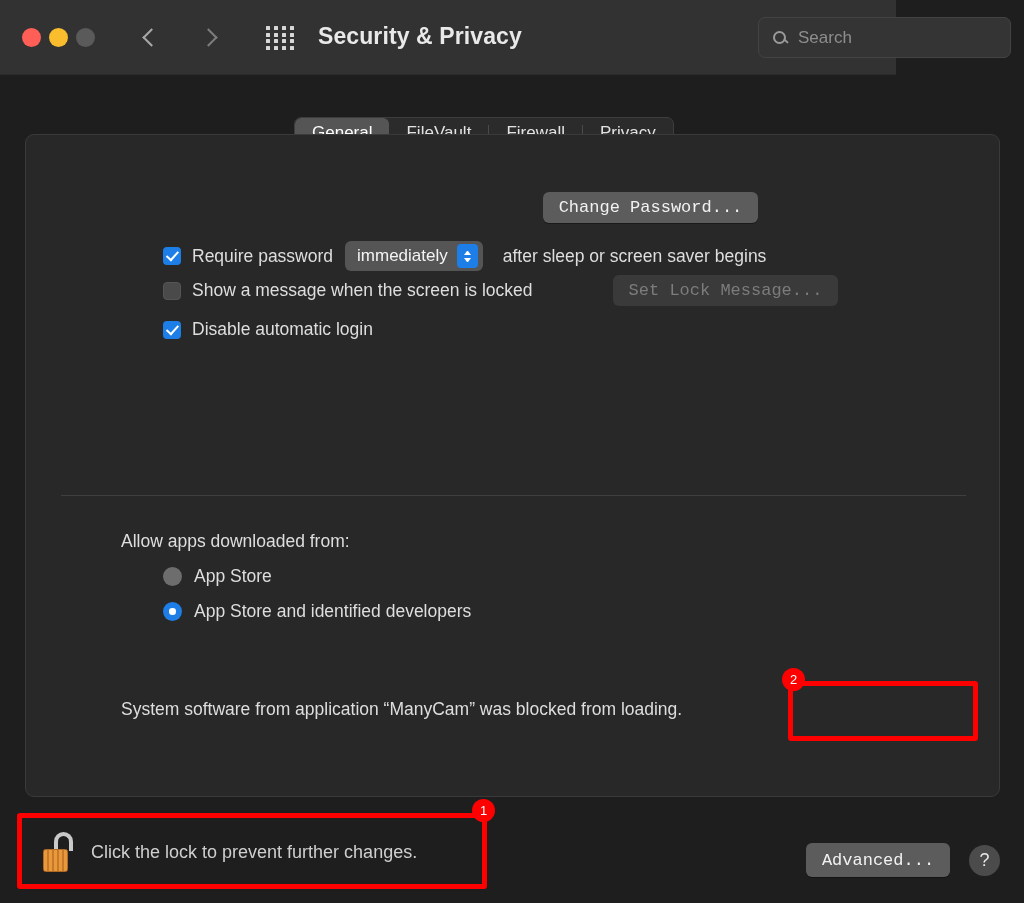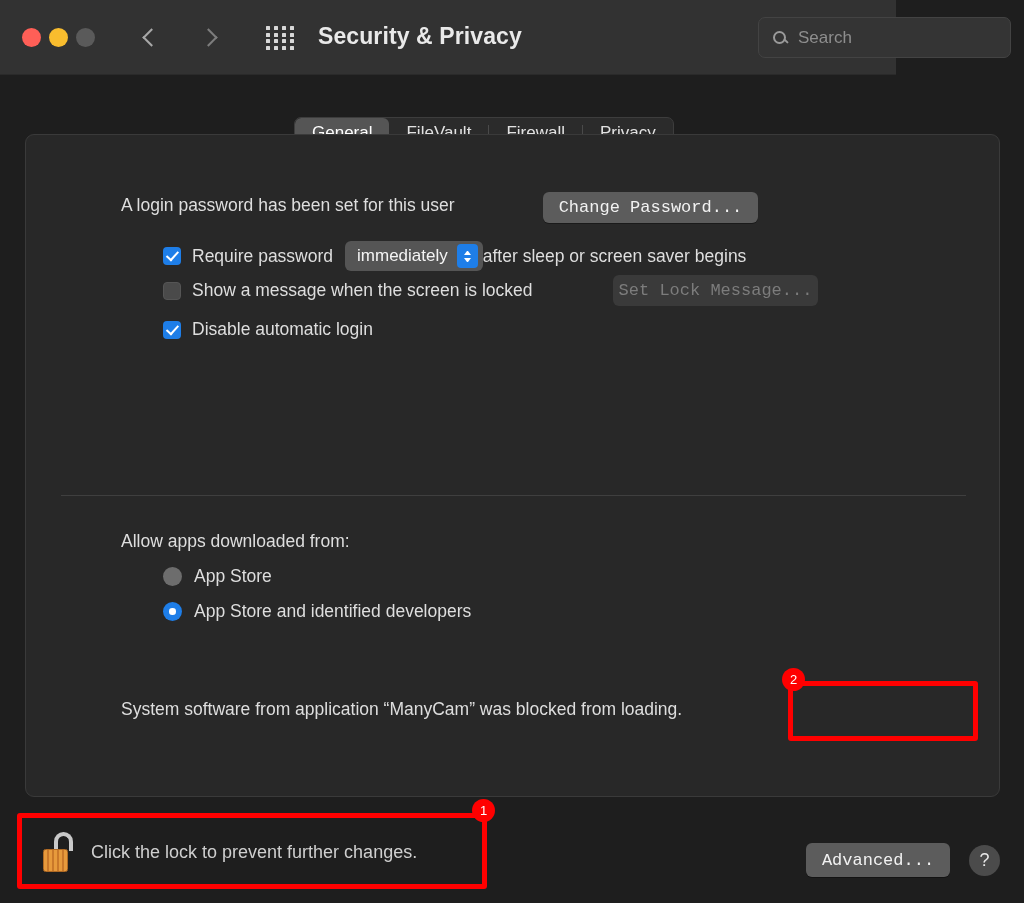--- a/index.html
+++ b/index.html
@@ -84,21 +84,21 @@
 
   .lbl-login { position: absolute; left: 95px; top: 60px; }
   .btn {
     background: #5c5c5c; border: none; border-radius: 6px;
     color: #f2f2f2; font-size: 17px; font-family: Liberation Mono, monospace;
     display: flex; align-items: center; justify-content: center;
     box-shadow: 0 1px 0 rgba(0,0,0,.35);
   }
   .btn.disabled { background: #3a3a3a; color: #7c7c7c; box-shadow: none; }
   .btn-change { position: absolute; left: 517px; top: 57px; width: 215px; height: 31px; }
-  .btn-setlock { position: absolute; left: 587px; top: 140px; width: 205px; height: 31px; }
+  .btn-setlock { position: absolute; left: 587px; top: 140px; width: 225px; height: 31px; }
 
   .check {
     width: 18px; height: 18px; border-radius: 4px; flex: none;
     display: flex; align-items: center; justify-content: center;
   }
   .check.on { background: #1e7ee8; }
   .check.off { background: #4a4a4a; border: 1px solid #555; }
   .check.on::after {
     content: ""; width: 5px; height: 10px;
     border-right: 2.3px solid #fff; border-bottom: 2.3px solid #fff;
@@ -118,21 +118,21 @@
   .popup .pv { color: #f4f4f4; font-size: 17px; }
   .popup .stepper {
     width: 21px; height: 24px; background: #1e7ee8; border-radius: 4px;
     display: flex; flex-direction: column; align-items: center; justify-content: center; gap: 3px;
   }
   .stepper .up, .stepper .dn {
     width: 7px; height: 4px;
   }
   .stepper .up { border-left: 3.5px solid transparent; border-right: 3.5px solid transparent; border-bottom: 4.5px solid #fff; }
   .stepper .dn { border-left: 3.5px solid transparent; border-right: 3.5px solid transparent; border-top: 4.5px solid #fff; }
-  .after-txt { margin-left: 0; color: #dedede; font-size: 17.5px; white-space: nowrap; }
+  .after-txt { margin-left: 20px; color: #dedede; font-size: 17.5px; white-space: nowrap; }
 
   .lbl-allow { position: absolute; left: 95px; top: 396px; }
 
   .radiorow { position: absolute; display: flex; align-items: center; }
   .rr1 { left: 137px; top: 431px; }
   .rr2 { left: 137px; top: 466px; }
   .radio { width: 19px; height: 19px; border-radius: 50%; flex: none; display:flex; align-items:center; justify-content:center; }
   .radio.off { background: #6d6d6d; }
   .radio.on  { background: #1e7ee8; }
   .radio.on::after { content:""; width: 6.5px; height: 6.5px; border-radius: 50%; background: #fff; }
@@ -235,21 +235,20 @@
     <div class="tab active">General</div>
     <div class="tab">FileVault</div>
     <div class="tabsep"></div>
     <div class="tab">Firewall</div>
     <div class="tabsep"></div>
     <div class="tab">Privacy</div>
   </div>
 
   <div class="panel">
 
-    <div class="row-text lbl-login">A login password has been set for this user</div>
     <div class="btn btn-change">Change Password...</div>
 
     <div class="cbrow cb-require">
       <span class="check on"></span>
       <span class="txt">Require password</span>
       <span class="popup">
         <span class="pv">immediately</span>
         <span class="stepper">
           <span class="up"></span>
             <span class="dn"></span>

